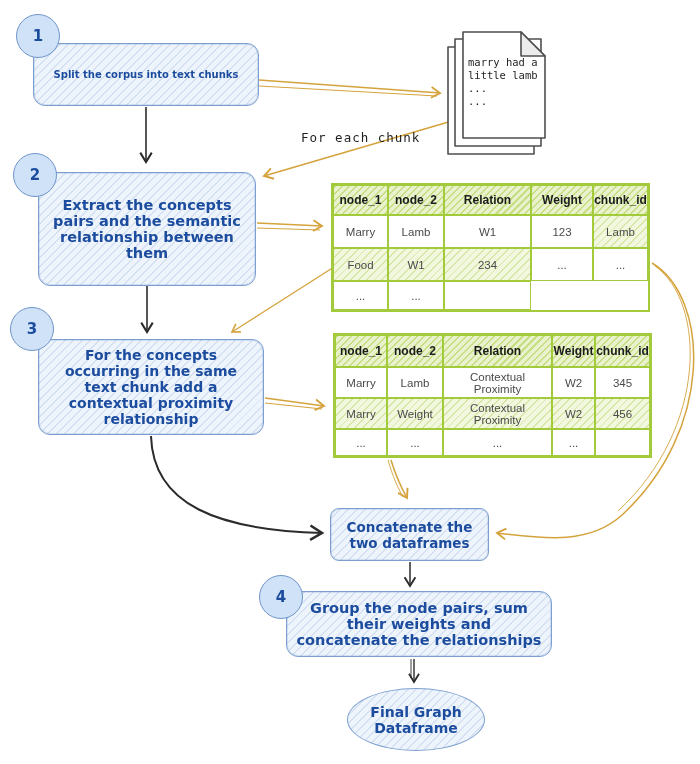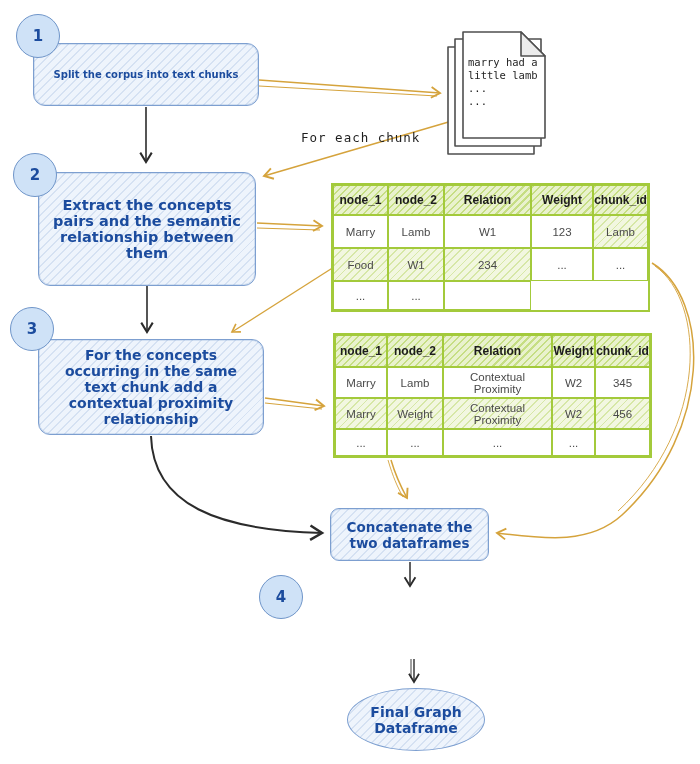--- a/index.html
+++ b/index.html
@@ -175,18 +175,21 @@
     <div class="gcell"></div>
   </div>
 
   <div class="step-box fs135" style="left:330px;top:508px;width:159px;height:53px;border-radius:9px;">
     <span>Concatenate the two dataframes</span>
   </div>
 
   <div class="step-circle" style="left:259px;top:575px;">
     <span>4</span>
   </div>
+  <div class="step-box fs145" style="left:286px;top:591px;width:266px;height:66px;">
+    <span>Group the node pairs, sum their weights and concatenate the relationships</span>
+  </div>
 
   <div class="final-ellipse" style="left:347px;top:688px;width:138px;height:63px;">
     <span>Final Graph Dataframe</span>
   </div>
 
 </div>
 
 </body></html>

